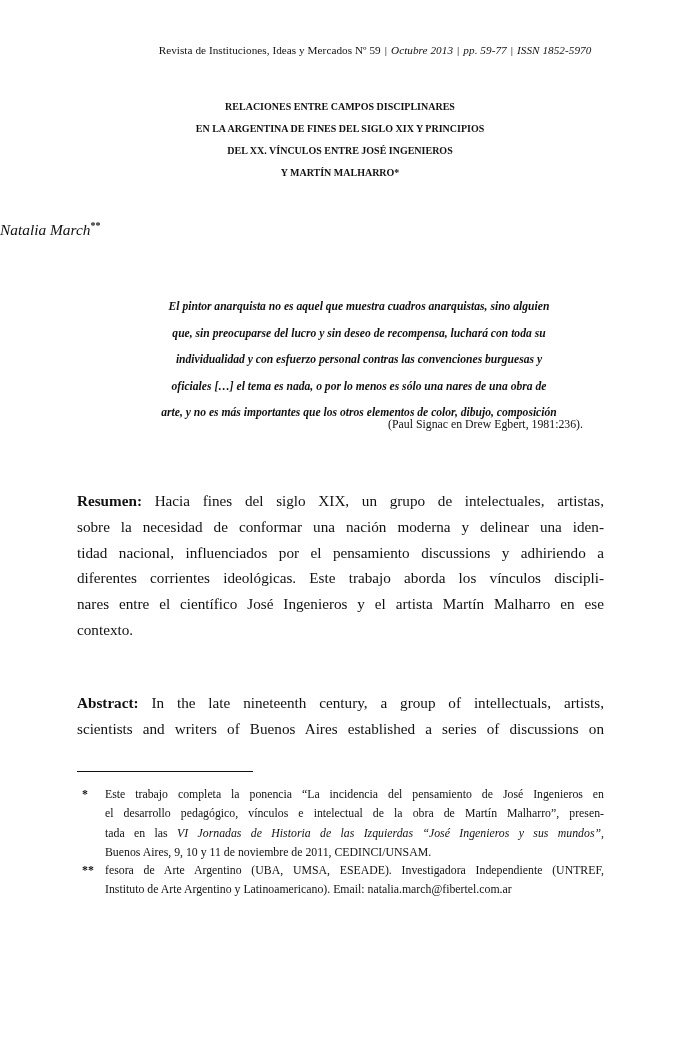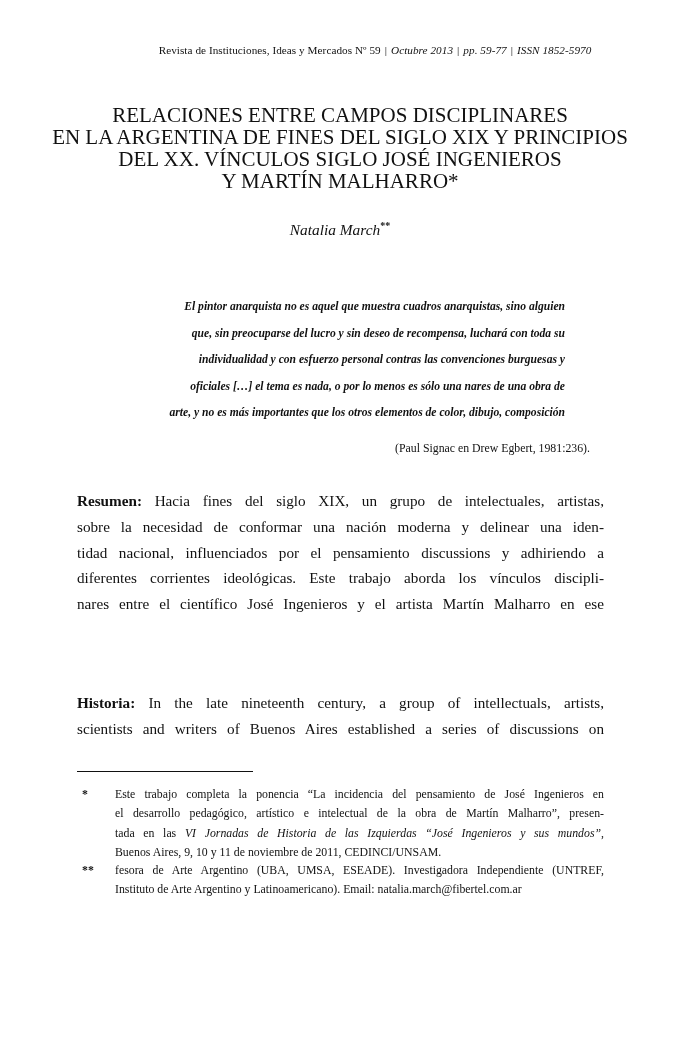--- a/index.html
+++ b/index.html
@@ -1,52 +1,52 @@
 <!DOCTYPE html>
 <html><head>
 <meta charset="utf-8">
 <style>
   html, body { margin: 0; padding: 0; background: #ffffff; }
   body { width: 680px; height: 1058px; position: relative; overflow: hidden; color: #111; font-family: "Liberation Serif", serif; }
   .header-line { position: absolute; top: 44px; left: 0; width: 680px; text-align: center; font-size: 11.2px; letter-spacing: 0.05px; padding-left: 35px; }
   .header-line .sep { margin: 0 4px; }
   .header-line i { font-style: italic; }
-  .title { position: absolute; top: 104px; left: 40px; width: 600px; text-align: center; font-weight: normal; font-size: 21px; line-height: 22px; }
-  .author { position: absolute; top: 220px; left: 0; width: 680px; text-align: center; font-style: italic; font-size: 15.4px; }
+  .title { position: absolute; top: 96px; left: 40px; width: 600px; text-align: center; font-weight: bold; font-size: 10px; line-height: 22px; }
+  .author { position: absolute; top: 220px; left: 0; width: 680px; font-style: italic; font-size: 15.4px; }
   .author sup { font-size: 10px; font-style: normal; font-weight: bold; vertical-align: 6px; }
-  .epigraph { position: absolute; top: 294px; left: 95px; width: 470px; text-align: right; font-style: italic; font-weight: bold; font-size: 11.6px; line-height: 26.5px; font-family: Liberation Serif, serif; }
+  .epigraph { position: absolute; top: 294px; left: 124px; width: 470px; text-align: center; font-style: italic; font-weight: bold; font-size: 11.6px; line-height: 26.5px; font-family: Liberation Serif, serif; }
   .epigraph-line { display: block; white-space: nowrap; }
-  .citation { position: absolute; top: 417px; left: 120px; width: 470px; text-align: right; font-size: 11.8px; margin-top: 24px; }
+  .citation { position: absolute; top: 417px; left: 113px; width: 470px; text-align: right; font-size: 11.8px; }
   .para { position: absolute; left: 77px; width: 527px; font-size: 15.2px; line-height: 25.8px; text-align: justify; }
   .para .ln { display: block; text-align: justify; text-align-last: justify; white-space: nowrap; }
   .para .ln.last { text-align-last: left; }
   .para b { font-weight: bold; font-family: Liberation Serif, serif; }
   .resumen { top: 488px; }
   .abstract { top: 690px; }
   .rule { position: absolute; top: 771px; left: 77px; width: 176px; height: 0; border-top: 1px solid #111; }
   .footnote { position: absolute; left: 77px; width: 527px; font-size: 11.8px; line-height: 19.4px; }
   .footnote .mark { position: absolute; left: 5px; top: 0; font-weight: bold; }
-  .footnote .body { margin-left: 38px; }
+  .footnote .body { margin-left: 28px; }
   .footnote .ln { display: block; text-align: justify; text-align-last: justify; white-space: nowrap; }
   .footnote .ln.last { text-align-last: left; }
   .footnote i { font-style: italic; }
   .fn1 { top: 785px; }
   .fn2 { top: 861px; }
 </style>
 </head>
 <body>
 
 <div class="header-line">
   <span>Revista de Instituciones, Ideas y Mercados Nº 59</span><span class="sep">|</span><i>Octubre 2013</i><span class="sep">|</span><i>pp. 59-77</i><span class="sep">|</span><i>ISSN 1852-5970</i>
 </div>
 
 <div class="title">
   <div>RELACIONES ENTRE CAMPOS DISCIPLINARES</div>
   <div>EN LA ARGENTINA DE FINES DEL SIGLO XIX Y PRINCIPIOS</div>
-  <div>DEL XX. VÍNCULOS SIGLO JOSÉ INGENIEROS</div>
+  <div>DEL XX. VÍNCULOS ENTRE JOSÉ INGENIEROS</div>
   <div>Y MARTÍN MALHARRO*</div>
 </div>
 
 <div class="author">
   <span>Natalia March</span><sup>**</sup>
 </div>
 
 <div class="epigraph">
   <span class="epigraph-line">El pintor anarquista no es aquel que muestra cuadros anarquistas, sino alguien</span>
   <span class="epigraph-line">que, sin preocuparse del lucro y sin deseo de recompensa, luchará con toda su</span>
@@ -55,34 +55,35 @@
   <span class="epigraph-line">arte, y no es más importantes que los otros elementos de color, dibujo, composición</span>
 </div>
 <div class="citation">(Paul Signac en Drew Egbert, 1981:236).</div>
 
 <div class="para resumen">
   <span class="ln"><b>Resumen:</b><span> Hacia fines del siglo XIX, un grupo de intelectuales, artistas,</span></span>
   <span class="ln">sobre la necesidad de conformar una nación moderna y delinear una iden-</span>
   <span class="ln">tidad nacional, influenciados por el pensamiento discussions y adhiriendo a</span>
   <span class="ln">diferentes corrientes ideológicas. Este trabajo aborda los vínculos discipli-</span>
   <span class="ln">nares entre el científico José Ingenieros y el artista Martín Malharro en ese</span>
+  <span class="ln last">contexto.</span>
 </div>
 
 <div class="para abstract">
-  <span class="ln"><b>Historia:</b><span> In the late nineteenth century, a group of intellectuals, artists,</span></span>
+  <span class="ln"><b>Abstract:</b><span> In the late nineteenth century, a group of intellectuals, artists,</span></span>
   <span class="ln">scientists and writers of Buenos Aires established a series of discussions on</span>
 </div>
 
 <div class="rule"></div>
 
 <div class="footnote fn1">
   <span class="mark">*</span>
   <div class="body">
     <span class="ln">Este trabajo completa la ponencia “La incidencia del pensamiento de José Ingenieros en</span>
-    <span class="ln">el desarrollo pedagógico, artístico e intelectual de la obra de Martín Malharro”, presen-</span>
+    <span class="ln">el desarrollo pedagógico, vínculos e intelectual de la obra de Martín Malharro”, presen-</span>
     <span class="ln"><span>tada en las </span><i>VI Jornadas de Historia de las Izquierdas “José Ingenieros y sus mundos”</i><span>,</span></span>
     <span class="ln last">Buenos Aires, 9, 10 y 11 de noviembre de 2011, CEDINCI/UNSAM.</span>
   </div>
 </div>
 
 <div class="footnote fn2">
   <span class="mark">**</span>
   <div class="body">
     <span class="ln">fesora de Arte Argentino (UBA, UMSA, ESEADE). Investigadora Independiente (UNTREF,</span>
     <span class="ln last">Instituto de Arte Argentino y Latinoamericano). Email: natalia.march@fibertel.com.ar</span>

